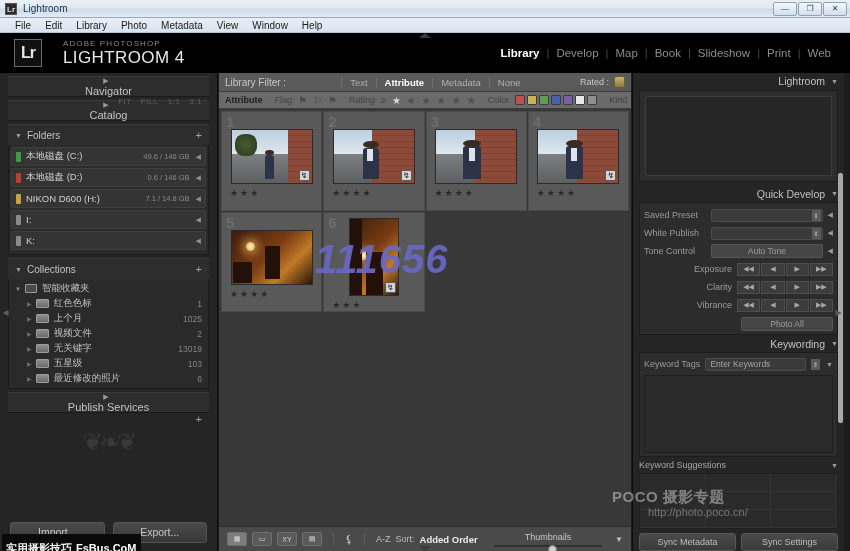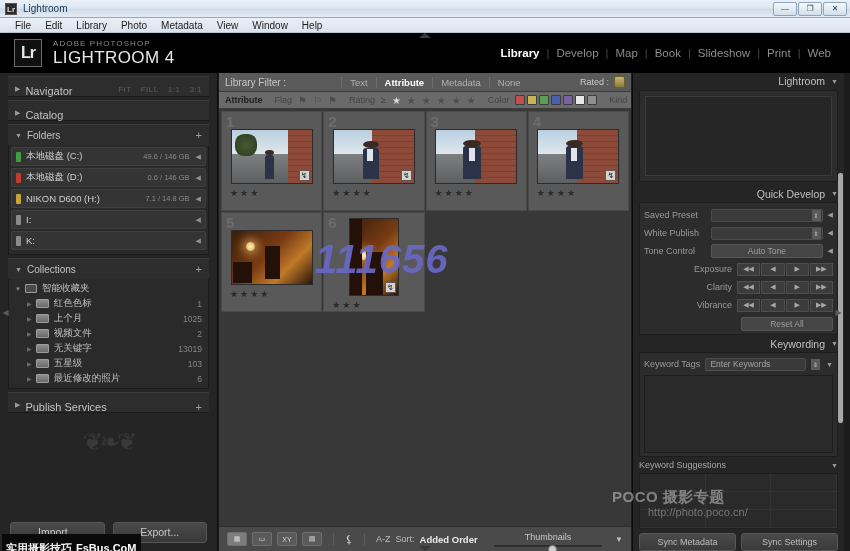--- a/index.html
+++ b/index.html
@@ -47,21 +47,21 @@
     position: absolute; left: 0; top: 33px; width: 850px; height: 40px;
     background: #000; display: flex; align-items: center;
   }
   .lr-badge {
     margin-left: 14px; width: 28px; height: 28px;
     border: 1px solid #6b6b6b; background: #101010;
     color: #e6e6e6; font-size: 16px; font-weight: bold;
     display: flex; align-items: center; justify-content: center;
     letter-spacing: -1px;
   }
-  .lr-names { margin-left: 11px; line-height: 1.0; }
+  .lr-names { margin-left: 21px; line-height: 1.0; }
   .lr-sup { font-size: 8px; letter-spacing: 1.1px; color: #8a8a8a; display: block; }
   .lr-main { font-size: 17px; color: #e8e8e8; letter-spacing: .4px; display: block; margin-top: 1px; }
   .modules { margin-left: auto; margin-right: 12px; display: flex; align-items: center; }
   .module { font-size: 11.5px; color: #8d8d8d; padding: 0 7px; cursor: default; }
   .module.active { color: #fff; font-weight: bold; }
   .msep { color: #4a4a4a; font-size: 11px; }
   .topgrip {
     position: absolute; left: 50%; top: 33px; transform: translateX(-50%);
     width: 0; height: 0; border-left: 6px solid transparent;
     border-right: 6px solid transparent; border-bottom: 5px solid #3a3a3a;
@@ -72,21 +72,21 @@
   
   .leftpanel {
     position: absolute; left: 0; top: 73px; width: 218px; height: 478px;
     background: #252525; border-right: 1px solid #0c0c0c;
     display: flex; flex-direction: column;
   }
   .lp-scroll { flex: 1; overflow: hidden; padding: 0 8px; }
   .lp-sect { margin-top: 3px; }
   .lp-collapsed {
     background: #2d2d2d; border-top: 1px solid #3a3a3a; border-bottom: 1px solid #1a1a1a;
-    height: 21px; display: flex; align-items: flex-start; padding: 8px 7px;
+    height: 21px; display: flex; align-items: center; padding: 0 7px; flex-direction: column;
   }
   .lp-collapsed .lbl { font-size: 11px; color: #c2c2c2; }
   .zooms { margin-left: auto; display: flex; gap: 9px; }
   .zoom-opt { font-size: 8px; color: #5e5e5e; letter-spacing: .5px; }
   .lp-open-hdr {
     height: 21px; display: flex; align-items: center; padding: 0 7px;
     background: #2d2d2d; border-top: 1px solid #3a3a3a;
   }
   .lp-open-hdr .lbl { font-size: 10px; color: #c2c2c2; }
   .lp-body { background: #2a2a2a; border: 1px solid #1b1b1b; border-top: none; padding: 2px; }
@@ -748,21 +748,21 @@
       <div class="qd-row">
         <span class="qd-lbl right">Vibrance</span>
         <span class="steps">
           <span class="step">◀◀</span>
           <span class="step">◀</span>
           <span class="step">▶</span>
           <span class="step">▶▶</span>
         </span>
       </div>
       <div class="qd-reset">
-        <span class="qd-btn">Reset All</span>
+        <span class="qd-btn">Photo All</span>
       </div>
     </div>
 
     <div class="rp-hdr">
       <span>Keywording</span>
       <span class="tri2">▼</span>
     </div>
     <div class="kwbox">
       <div class="kw-row">
         <span class="kw-lbl">Keyword Tags</span>

